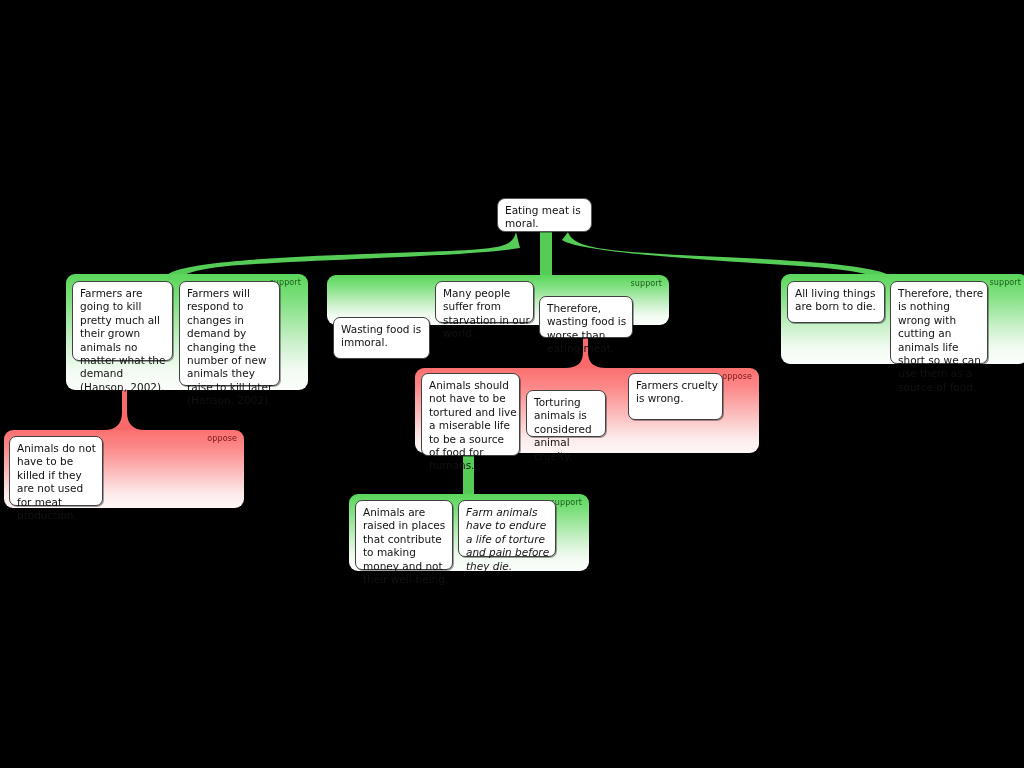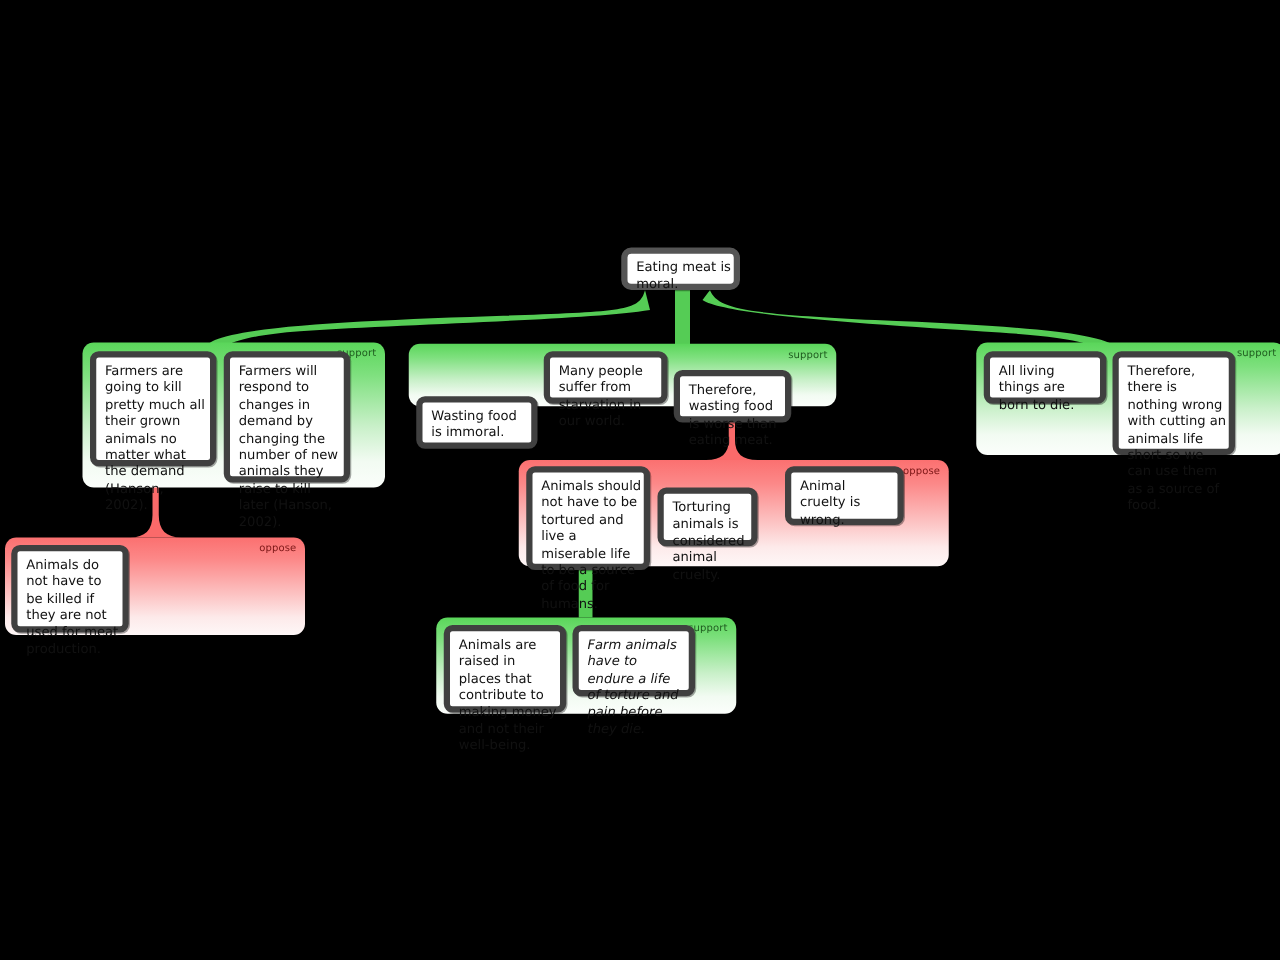--- a/index.html
+++ b/index.html
@@ -45,21 +45,21 @@
     line-height: 10px;
     letter-spacing: 0.1px;
     white-space: nowrap;
   }
   .group.support .group-label { color: #1f5c1f; }
   .group.oppose .group-label { color: #7a1515; }
 
   .node {
     position: absolute;
     background: #ffffff;
-    border: 5px solid #404040;
+    border: 1px solid #404040;
     border-radius: 7px;
     box-sizing: border-box;
     padding: 5px 2px 5px 7px;
     font-size: 10.5px;
     line-height: 13.4px;
     color: #111111;
     box-shadow: 1px 1px 0 rgba(0,0,0,0.35);
   }
   .node.root {
     border-color: #555555;
@@ -82,41 +82,41 @@
       <path d="M 118 368 L 131 368 L 131 372 L 127 372 L 127 412 C 127 424 133 430 145 430 L 104 430 C 116 430 122 424 122 412 L 122 372 L 118 372 Z"></path>
       <path d="M 579 330 L 592 330 L 592 334 L 588 334 L 588 352 C 588 363 594 368 606 368 L 565 368 C 577 368 583 363 583 352 L 583 334 L 579 334 Z"></path>
     </g>
   </svg>
 
   <div class="node root" style="left:497px; top:198px; width:95px; height:34px;">Eating meat is moral.</div>
 
   <div class="group support" style="left:66px; top:274px; width:242px; height:116px;">
     <span class="group-label">support</span>
   </div>
-  <div class="node" style="left:72px; top:281px; width:101px; height:92px;">Farmers are going to kill pretty much all their grown animals no matter what the demand (Hanson, 2002).</div>
+  <div class="node" style="left:72px; top:281px; width:101px; height:80px;">Farmers are going to kill pretty much all their grown animals no matter what the demand (Hanson, 2002).</div>
   <div class="node" style="left:179px; top:281px; width:101px; height:105px;">Farmers will respond to changes in demand by changing the number of new animals they raise to kill later (Hanson, 2002).</div>
 
   <div class="group oppose" style="left:4px; top:430px; width:240px; height:78px;">
     <span class="group-label">oppose</span>
   </div>
   <div class="node" style="left:9px; top:436px; width:94px; height:70px;">Animals do not have to be killed if they are not used for meat production.</div>
 
   <div class="group support" style="left:327px; top:275px; width:342px; height:50px;">
     <span class="group-label">support</span>
   </div>
   <div class="node" style="left:333px; top:281px; width:97px; height:42px;margin-top:36px;">Wasting food is immoral.</div>
   <div class="node" style="left:435px; top:281px; width:99px; height:42px;">Many people suffer from starvation in our world.</div>
   <div class="node" style="left:539px; top:296px; width:94px; height:42px;">Therefore, wasting food is worse than eating meat.</div>
 
   <div class="group oppose" style="left:415px; top:368px; width:344px; height:85px;">
     <span class="group-label">oppose</span>
   </div>
   <div class="node" style="left:421px; top:373px; width:99px; height:83px;">Animals should not have to be tortured and live a miserable life to be a source of food for humans.</div>
   <div class="node" style="left:526px; top:390px; width:80px; height:47px;">Torturing animals is considered animal cruelty.</div>
-  <div class="node" style="left:628px; top:373px; width:95px; height:47px;">Animal cruelty is wrong.</div>
+  <div class="node" style="left:628px; top:373px; width:95px; height:47px;">Farmers cruelty is wrong.</div>
 
   <div class="group support" style="left:349px; top:494px; width:240px; height:77px;">
     <span class="group-label">support</span>
   </div>
   <div class="node" style="left:355px; top:500px; width:98px; height:70px;">Animals are raised in places that contribute to making money and not their well-being.</div>
   <div class="node" style="left:458px; top:500px; width:98px; height:57px;font-style:italic;">Farm animals have to endure a life of torture and pain before they die.</div>
 
   <div class="group support" style="left:781px; top:274px; width:247px; height:90px;">
     <span class="group-label">support</span>
   </div>

